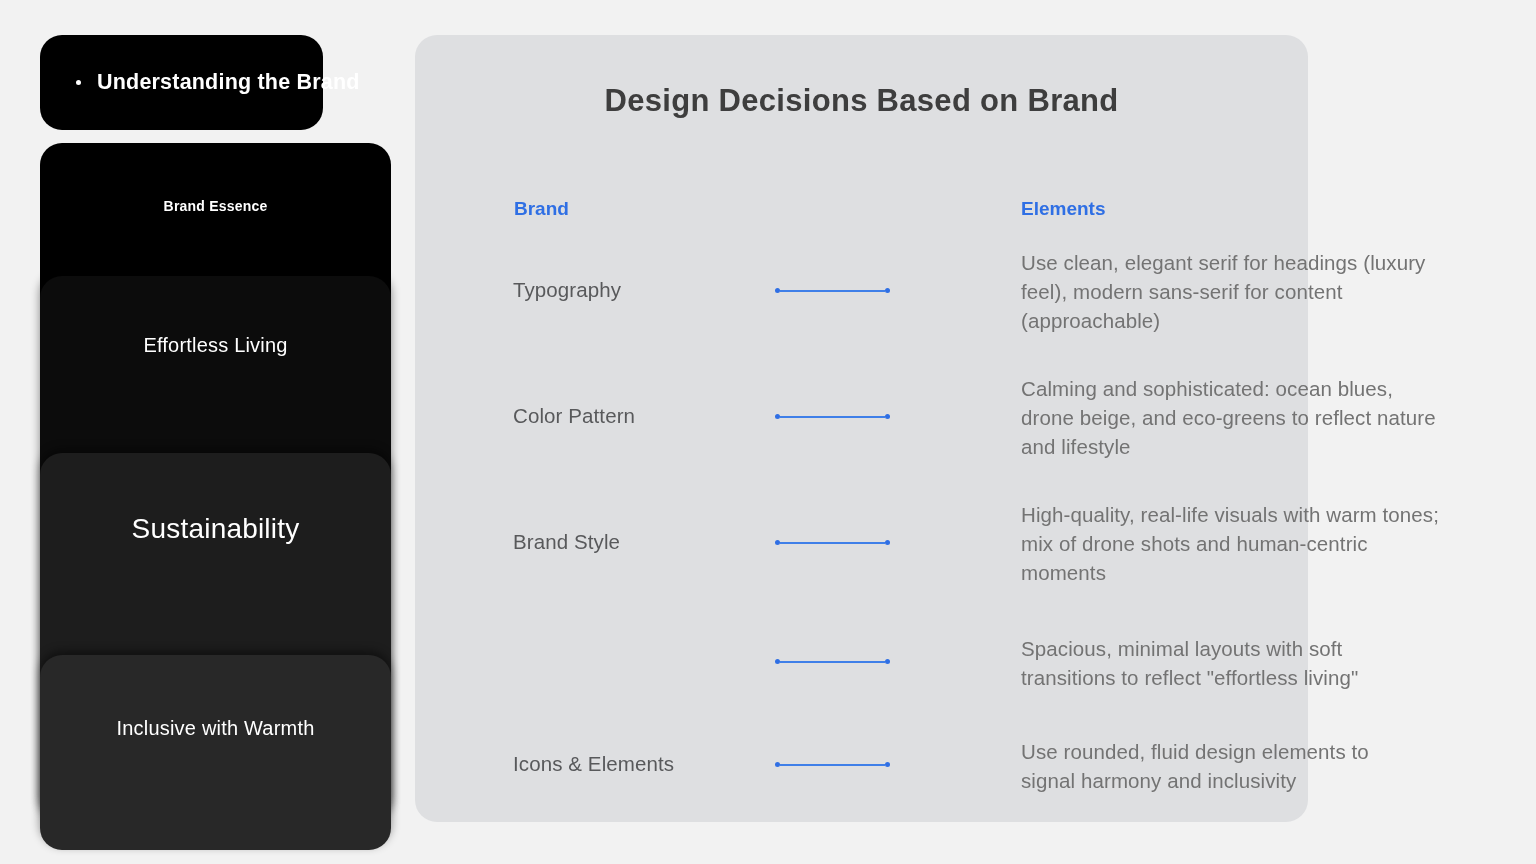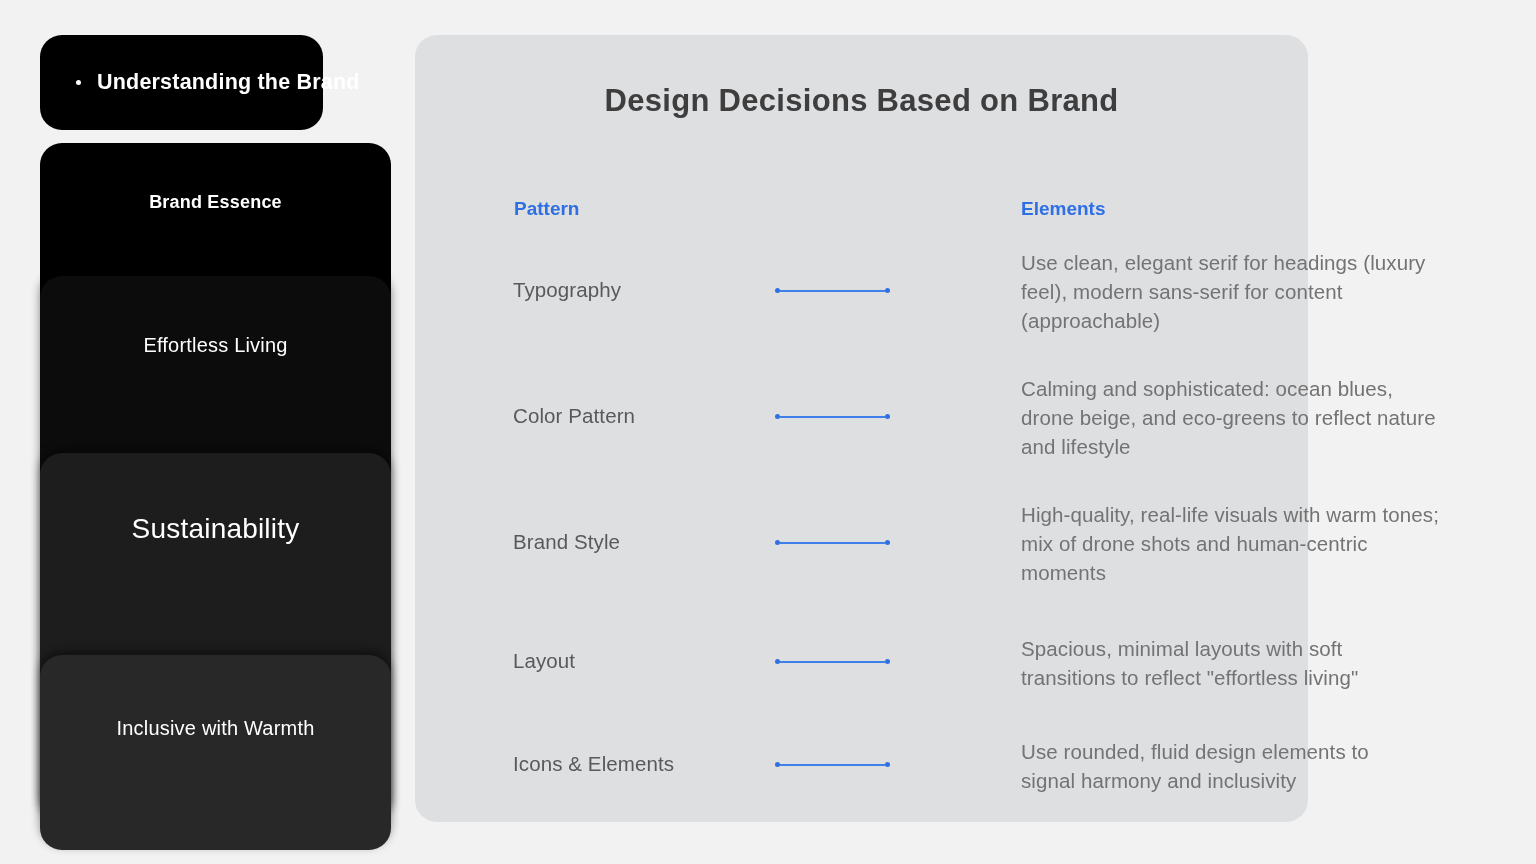--- a/index.html
+++ b/index.html
@@ -86,22 +86,22 @@
   }
 
   
   .card-1 {
     top: 0;
     height: 681px;
     background: #000000;
     z-index: 1;
   }
   .card-1 .card-label {
-    top: 49px;
-    font-size: 18px;
+    top: 55px;
+    font-size: 14px;
     font-weight: bold;
     letter-spacing: 0.2px;
   }
 
   
   .card-2 {
     top: 133px;
     height: 548px;
     background: #0c0c0c;
     z-index: 2;
@@ -263,21 +263,21 @@
         <span class="card-label">Inclusive with Warmth</span>
       </div>
 
     </div>
   </div>
 
   <div class="panel">
 
     <div class="panel-title">Design Decisions Based on Brand</div>
 
-    <div class="col-head aspect">Pattern</div>
+    <div class="col-head aspect">Brand</div>
 
     <div class="col-head decision">Elements</div>
 
     <div class="rows">
 
       <div class="row" style="height:126px;">
         <div class="cell-aspect" style="top:47px;">Typography</div>
         <div class="connector" style="top:56px;">
           <span class="dot"></span>
           <span class="line"></span>
@@ -300,21 +300,20 @@
         <div class="cell-aspect" style="top:47px;">Brand Style</div>
         <div class="connector" style="top:56px;">
           <span class="dot"></span>
           <span class="line"></span>
           <span class="dot"></span>
         </div>
         <div class="cell-decision" style="top:17px;">High-quality, real-life visuals with warm tones; mix of drone shots and human-centric moments</div>
       </div>
 
       <div class="row" style="height:103px;">
-        <div class="cell-aspect" style="top:40px;">Layout</div>
         <div class="connector" style="top:49px;">
           <span class="dot"></span>
           <span class="line"></span>
           <span class="dot"></span>
         </div>
         <div class="cell-decision" style="top:25px;width:400px;">Spacious, minimal layouts with soft transitions to reflect "effortless living"</div>
       </div>
 
       <div class="row" style="height:100px;">
         <div class="cell-aspect" style="top:40px;">Icons &amp; Elements</div>

